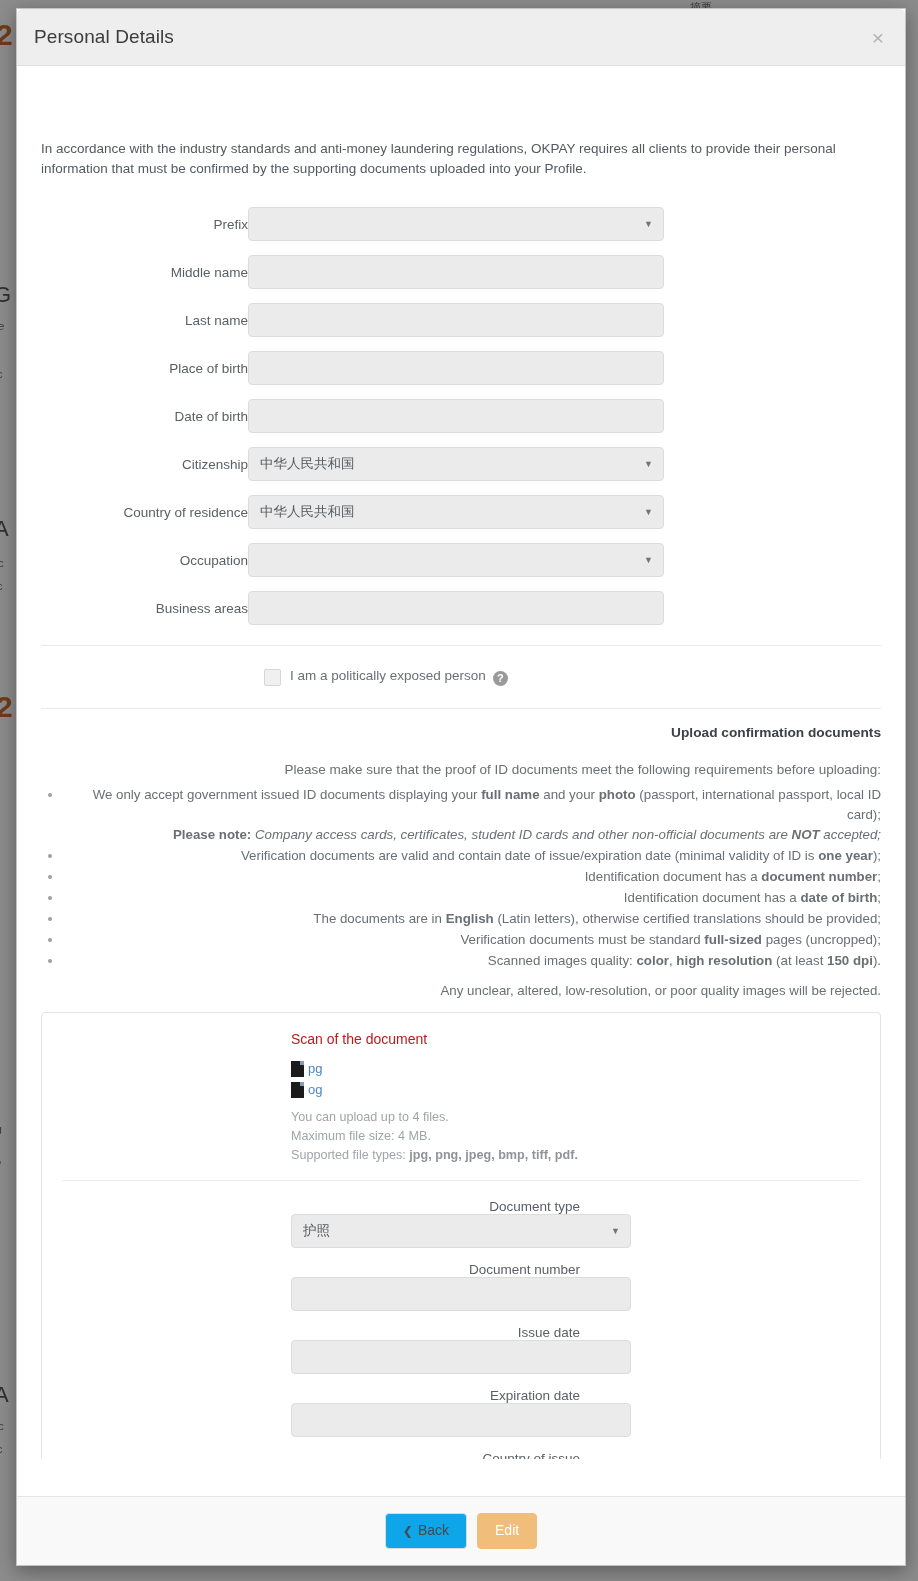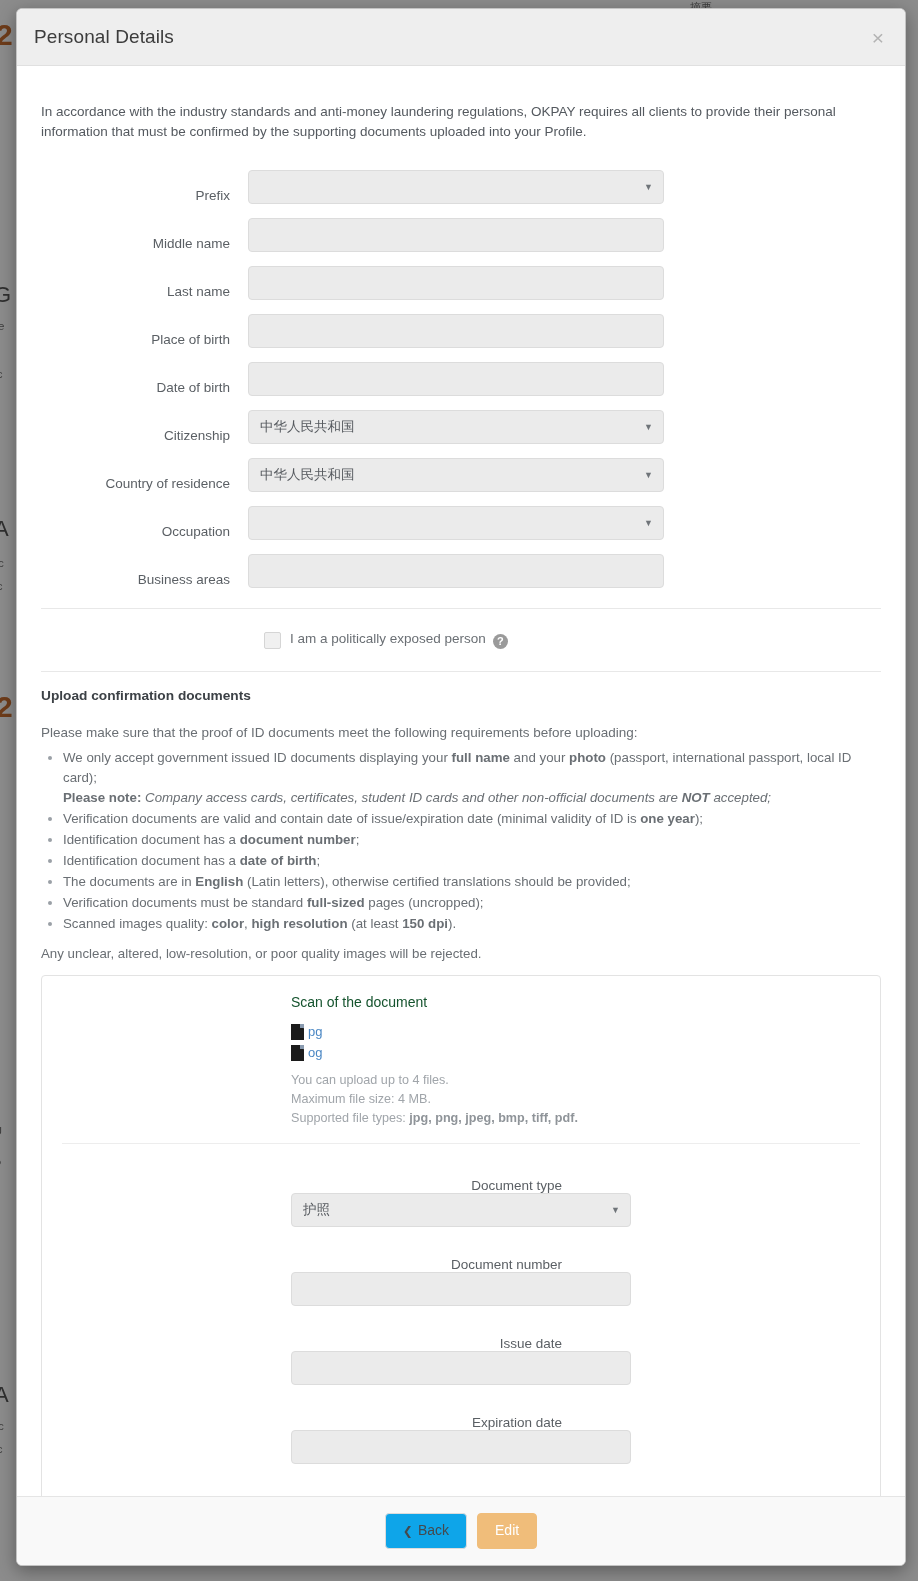--- a/index.html
+++ b/index.html
@@ -29,25 +29,26 @@
   .bg-ghost.orange { color: #c0540c; font-weight: bold; font-size: 30px; }
   .bg-ghost.small { font-size: 11px; color: #555; }
 
   
   #modal {
     position: absolute;
     left: 16px; top: 8px;
     width: 890px; height: 1558px;
     background: #ffffff;
     border: 1px solid #c3c3c3;
-    border-radius: 6px;
+    border-radius: 0;
     box-shadow: 0 5px 18px rgba(0,0,0,.35);
     overflow: hidden;
     display: flex;
     flex-direction: column;
+    gap: 37px;
   }
 
   #modal-header {
     height: 57px;
     background: #eeeeee;
     border-bottom: 1px solid #e0e0e0;
     border-radius: 5px 5px 0 0;
     display: flex;
     align-items: center;
     padding: 0 17px;
@@ -86,25 +87,23 @@
   
   .form-area { padding: 0 24px 0 0; }
   .form-row {
     display: flex;
     align-items: center;
     margin-bottom: 14px;
   }
   .form-row .lbl {
     width: 231px;
     text-align: right;
-    padding-right: 18px;
     font-size: 13.5px;
     color: #5a5f64;
     flex: 0 0 auto;
-    margin-top: 16px;
   }
   .ctrl-wrap { width: 416px; flex: 0 0 auto; position: relative; }
   .ctrl {
     width: 100%;
     height: 34px;
     background: #ebebeb;
     border: 1px solid #dcdcdc;
     border-radius: 4px;
     font-size: 13.5px;
     color: #55595e;
@@ -162,21 +161,21 @@
     color: #fff;
     font-size: 11px;
     font-weight: bold;
     text-align: center;
     line-height: 15px;
     margin-left: 7px;
     vertical-align: -2px;
   }
 
   
-  .upload-section { padding: 0 24px 0 24px; }
+  .upload-section { padding: 0 24px 0 24px; text-align: right; }
   .upload-h {
     font-size: 13.7px;
     font-weight: bold;
     color: #3c4146;
     margin: 16px 0 0 0;
   }
   .upload-lead {
     font-size: 13.5px;
     color: #6a6f74;
     margin: 22px 0 8px 0;
@@ -203,21 +202,21 @@
   .doc-card {
     margin: 14px 24px 0 24px;
     border: 1px solid #e3e3e3;
     border-radius: 4px;
     background: #fff;
     padding: 18px 0 18px 0;
   }
   .scan-block { padding-left: 249px; }
   .scan-title {
     font-size: 14px;
-    color: #14532d;
+    color: #b91c1c;
     margin-bottom: 12px;
   }
   .file-row {
     display: flex;
     align-items: center;
     height: 19px;
     margin-bottom: 2px;
   }
   .file-icon {
     width: 13px; height: 16px;

